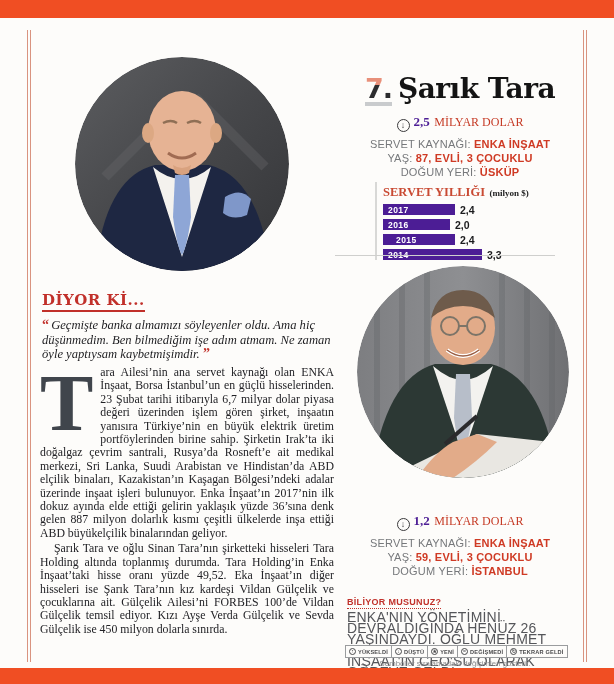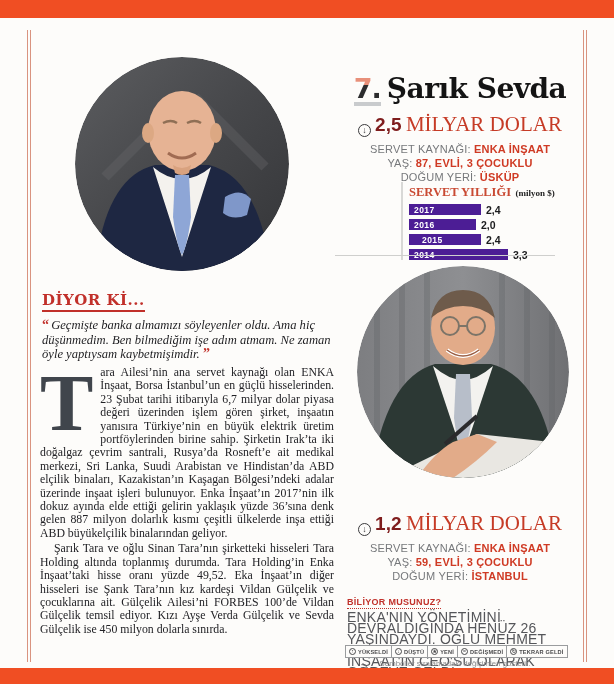--- a/index.html
+++ b/index.html
@@ -61,29 +61,29 @@
   .person-name {
     display:inline-block; font-family:"DejaVu Serif", serif; font-weight:bold;
     font-size:28px; line-height:30px; color:#141414; letter-spacing:-0.5px;
   }
   .worth { margin-top:6px; color:#c63b26; }
   .worth-icon {
     display:inline-block; width:13px; height:13px; border:1.4px solid #3a3a3c;
     border-radius:50%; color:#3a3a3c; font-size:9px; line-height:11px;
     font-weight:bold; text-align:center; vertical-align:-2px; margin-right:4px;
   }
-  .worth-value { font-weight:bold; font-size:19px; color:#7f1d1d; }
-  .worth-unit { font-family:"Liberation Serif", serif; font-size:21px; color:#c63b26; }
+  .worth-value { font-weight:bold; font-size:13px; color:#4c1d95;font-family:Liberation Serif, serif; }
+  .worth-unit { font-family:"Liberation Serif", serif; font-size:12px; color:#c63b26; }
   .info-block { margin-top:5px; }
   .info-line { font-size:11px; line-height:14px; color:#76787b; letter-spacing:0.2px; }
   .info-value { color:#cf3a24; font-weight:bold; }
 
   .chart {
     position:absolute; left:375px; top:182px; width:200px;
-    border-left:2px solid #d8d8d6; padding-left:6px; text-align:left;margin-left:26px;
+    border-left:2px solid #d8d8d6; padding-left:6px; text-align:left;
   }
   .chart-title { font-family:"Liberation Serif", serif; font-weight:bold;
     font-size:12.5px; color:#c94a33; }
   .chart-sub { font-family:"Liberation Serif", serif; font-weight:bold;
     font-size:9px; color:#222; }
   .bar-row { display:flex; align-items:center; margin-top:4px; height:11px; }
   .bar { background:#4c1d95; height:11px; display:flex; align-items:center; }
   .bar-year { color:#ffffff; font-weight:bold; font-size:8.5px; padding-left:5px; letter-spacing:0.4px; }
   .bar-value { font-weight:bold; font-size:10.5px; color:#1b1b1d; margin-left:5px; }
 
@@ -157,21 +157,21 @@
     </div>
   </div>
 
   <div class="article">
     <p><span class="dropcap">T</span><span>ara Ailesi’nin ana servet kaynağı olan ENKA İnşaat, Borsa İstanbul’un en güçlü hisselerinden. 23 Şubat tarihi itibarıyla 6,7 milyar dolar piyasa değeri üzerinden işlem gören şirket, inşaatın yanısıra Türkiye’nin en büyük elektrik üretim portföylerinden birine sahip. Şirketin Irak’ta iki doğalgaz çevrim santrali, Rusya’da Rosneft’e ait medikal merkezi, Sri Lanka, Suudi Arabistan ve Hindistan’da ABD elçilik binaları, Kazakistan’ın Kaşagan Bölgesi’ndeki adalar üzerinde inşaat işleri bulunuyor. Enka İnşaat’ın 2017’nin ilk dokuz ayında elde ettiği gelirin yaklaşık yüzde 36’sına denk gelen 887 milyon dolarlık kısmı çeşitli ülkelerde inşa ettiği ABD büyükelçilik binalarından geliyor.</span></p>
     <p class="p2">Şarık Tara ve oğlu Sinan Tara’nın şirketteki hisseleri Tara Holding altında toplanmış durumda. Tara Holding’in Enka İnşaat’taki hisse oranı yüzde 49,52. Eka İnşaat’ın diğer hisseleri ise Şarık Tara’nın kız kardeşi Vildan Gülçelik ve çocuklarına ait. Gülçelik Ailesi’ni FORBES 100’de Vildan Gülçelik temsil ediyor. Kızı Ayşe Verda Gülçelik ve Sevda Gülçelik ise 450 milyon dolarla sınırda.</p>
   </div>
 
   <div class="rcol" style="top:74px;">
     <div class="rank-line">
-      <span class="rank rank-7">7.</span><span class="person-name">Şarık Sevda</span>
+      <span class="rank rank-7">7.</span><span class="person-name">Şarık Tara</span>
     </div>
     <div class="worth">
       <span class="worth-icon">↓</span><span class="worth-value">2,5</span>
       <span class="worth-unit">MİLYAR DOLAR</span>
     </div>
     <div class="info-block">
       <div class="info-line"><span>SERVET KAYNAĞI:</span> <span class="info-value">ENKA İNŞAAT</span></div>
       <div class="info-line"><span>YAŞ:</span> <span class="info-value">87, EVLİ, 3 ÇOCUKLU</span></div>
       <div class="info-line"><span>DOĞUM YERİ:</span> <span class="info-value">ÜSKÜP</span></div>
     </div>

